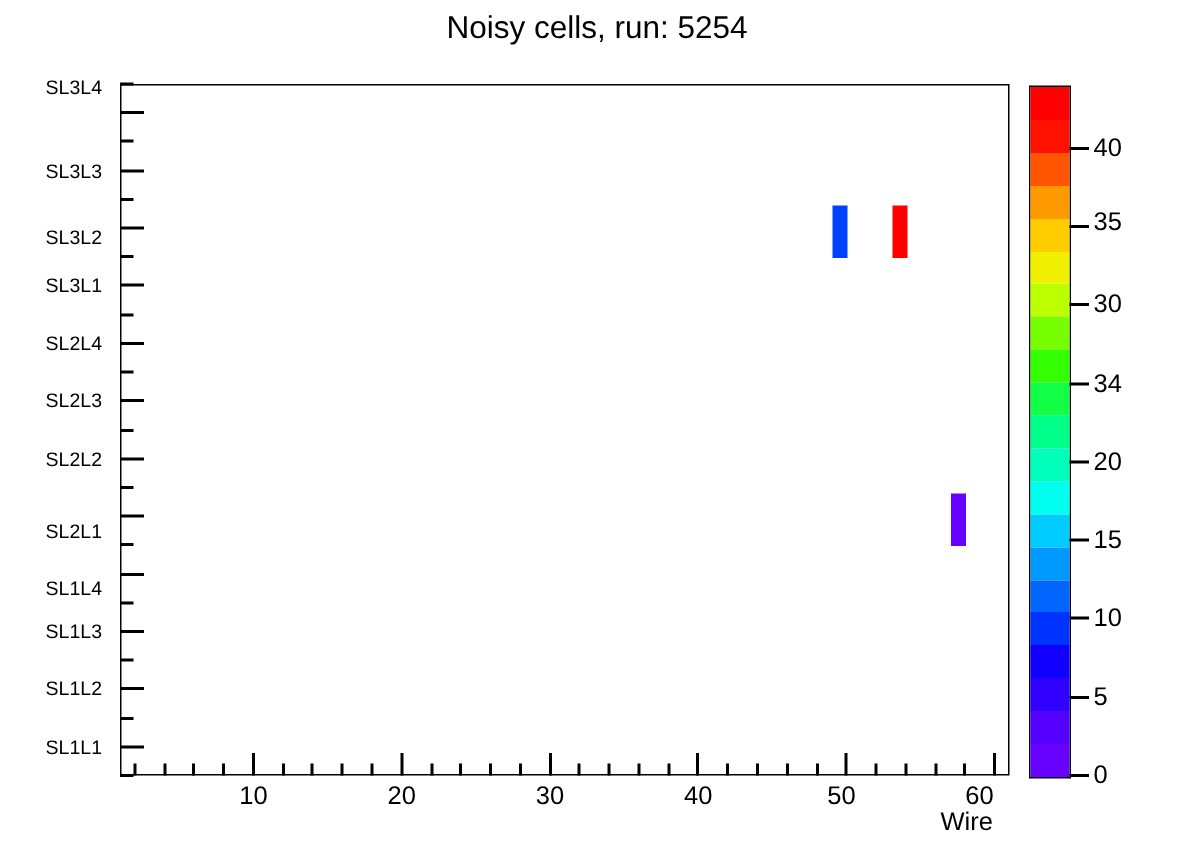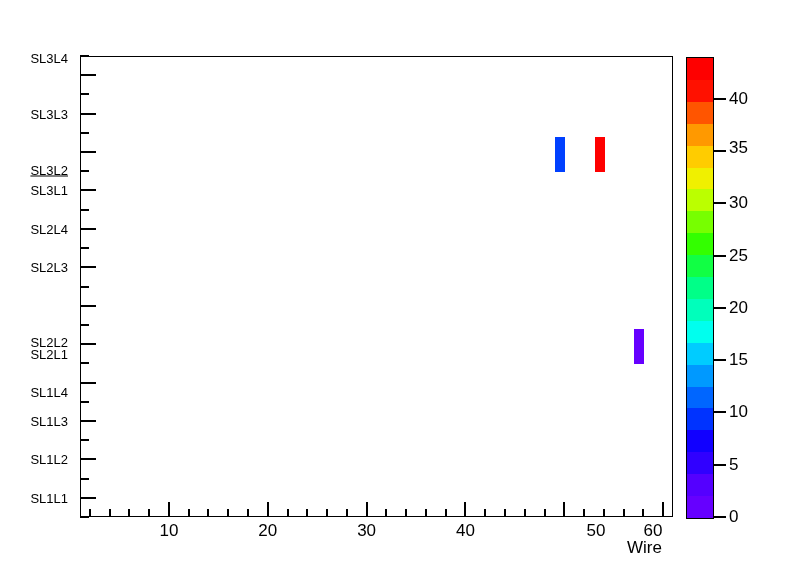--- a/index.html
+++ b/index.html
@@ -145,40 +145,41 @@
     font-size: 17px;
     white-space: nowrap;
     font-family: "Liberation Sans", sans-serif;
   }
 </style>
 </head>
 <body>
 
 <div id="canvas">
 
+  <div class="chart-title">Noisy cells, run: 5254</div>
 
   <div class="plot-frame">
     <div class="plot-inner" id="cell-layer">
         <div class="cell" style="left: 474.4px; width: 9.88333px; top: 79.9067px; height: 35.3433px; background: rgb(0, 64, 255);"></div>
         <div class="cell" style="left: 513.933px; width: 9.88333px; top: 79.9067px; height: 35.3433px; background: rgb(254, 0, 0);"></div>
         <div class="cell" style="left: 553.467px; width: 9.88333px; top: 271.99px; height: 35.3433px; background: rgb(102, 0, 255);"></div>
       </div>
   </div>
 
   <div class="yaxis-labels" id="ylabel-layer">
       <div class="ylabel" style="top: 441.792px;">SL1L1</div>
       <div class="ylabel" style="top: 403.375px;">SL1L2</div>
       <div class="ylabel" style="top: 364.958px;">SL1L3</div>
       <div class="ylabel" style="top: 336px;">SL1L4</div>
       <div class="ylabel" style="top: 298px; margin-left: 16px;">SL2L1</div>
-      <div class="ylabel" style="top: 249.708px; margin-top: 36px;">SL2L2</div>
+      <div class="ylabel" style="top: 249.708px;">SL2L2</div>
       <div class="ylabel" style="top: 211.292px;">SL2L3</div>
       <div class="ylabel" style="top: 172.875px;">SL2L4</div>
       <div class="ylabel" style="top: 134.458px;">SL3L1</div>
-      <div class="ylabel" style="top: 114px; text-decoration: underline;">SL3L2</div>
+      <div class="ylabel" style="top: 102px;">SL3L2</div>
       <div class="ylabel" style="top: 57.625px;">SL3L3</div>
       <div class="ylabel" style="top: 2px;">SL3L4</div>
     </div>
   <div id="ytick-layer">
       <div class="ytick major" style="top: 496.792px;"></div>
       <div class="ytick major" style="top: 458.375px;"></div>
       <div class="ytick major" style="top: 419.958px;"></div>
       <div class="ytick major" style="top: 381.542px;"></div>
       <div class="ytick major" style="top: 343.125px;"></div>
       <div class="ytick major" style="top: 304.708px;"></div>
@@ -232,21 +233,21 @@
       <div class="xtick minor" style="left: 602.817px; top: 509px;"></div>
       <div class="xtick minor" style="left: 622.583px; top: 509px;"></div>
       <div class="xtick minor" style="left: 642.35px; top: 509px;"></div>
       <div class="xtick major" style="left: 662.117px; top: 502px;"></div>
     </div>
   <div id="xlabel-layer">
       <div class="xlabel" style="left: 168.95px;">10</div>
       <div class="xlabel" style="left: 267.783px;">20</div>
       <div class="xlabel" style="left: 366.617px;">30</div>
       <div class="xlabel" style="left: 465.45px;">40</div>
-      <div class="xlabel" style="left: 596px;">50</div>
+      <div class="xlabel" style="left: 561px;">50</div>
       <div class="xlabel" style="left: 653px;">60</div>
     </div>
 
   <div class="axis-title-x" id="x-axis-title" style="left: 627px;">Wire</div>
 
   <div class="colorbar" id="colorbar">
       <div class="cb-band" style="background: rgb(102, 0, 255);"></div>
       <div class="cb-band" style="background: rgb(84, 0, 255);"></div>
       <div class="cb-band" style="background: rgb(48, 0, 255);"></div>
       <div class="cb-band" style="background: rgb(17, 0, 255);"></div>
@@ -278,19 +279,19 @@
       <div class="cb-tick" style="top: 202.364px;"></div>
       <div class="cb-tick" style="top: 150.091px;"></div>
       <div class="cb-tick" style="top: 97.8182px;"></div>
     </div>
   <div id="cb-label-layer">
       <div class="cb-label" style="top: 517px;">0</div>
       <div class="cb-label" style="top: 464.727px;">5</div>
       <div class="cb-label" style="top: 412.455px;">10</div>
       <div class="cb-label" style="top: 360.182px;">15</div>
       <div class="cb-label" style="top: 307.909px;">20</div>
-      <div class="cb-label" style="top: 255.636px;">25</div>
+      <div class="cb-label" style="top: 255.636px;">34</div>
       <div class="cb-label" style="top: 203.364px;">30</div>
       <div class="cb-label" style="top: 148px; text-align: right;">35</div>
       <div class="cb-label" style="top: 98.8182px;">40</div>
     </div>
 
 </div>
 
 </body></html>

